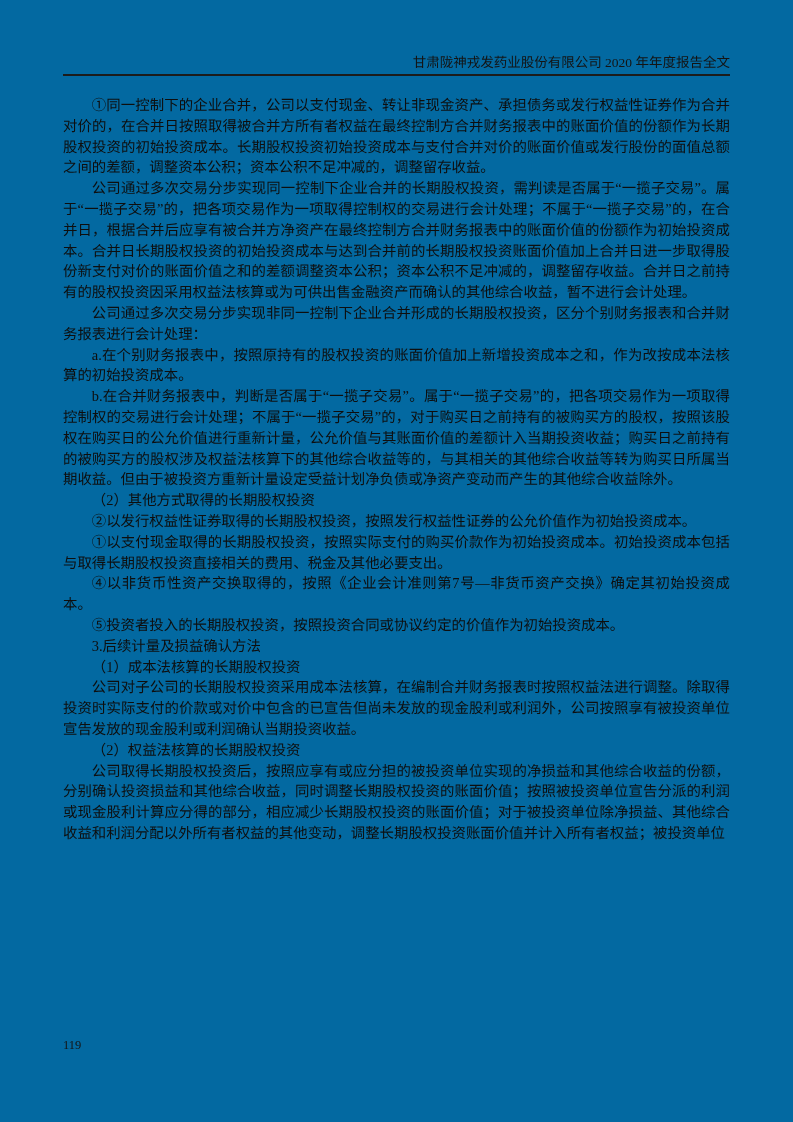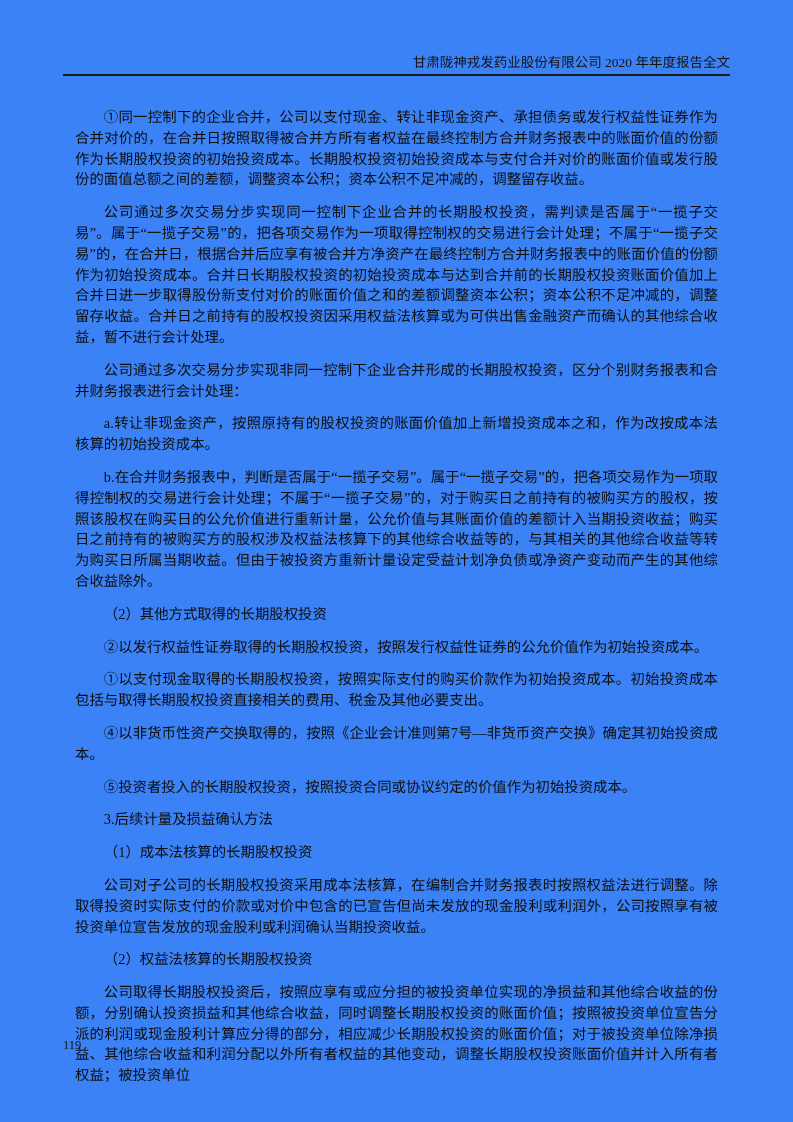--- a/index.html
+++ b/index.html
@@ -4,21 +4,21 @@
 <style>
   html, body {
     margin: 0;
     padding: 0;
     background: #ffffff;
   }
   .page {
     position: relative;
     width: 793px;
     height: 1122px;
-    background: #3b82f6;
+    background: #0369a1;
     overflow: hidden;
     font-family: "Liberation Serif", "DejaVu Serif", serif;
     color: #101010;
   }
   .header-title {
     position: absolute;
     top: 54px;
     left: 63px;
     width: 667px;
     text-align: right;
@@ -35,21 +35,21 @@
     height: 2px;
     background: #1c1c1c;
   }
   .body-text {
     position: absolute;
     top: 95px;
     left: 63px;
     width: 667px;
   }
   .para {
-    margin: 12px;
+    margin: 0;
     padding: 0;
     text-indent: 2em;
     text-align: justify;
     font-size: 14.4px;
     line-height: 20.8px;
     color: #0e0e0e;
     word-break: break-all;
   }
   .page-number {
     position: absolute;
@@ -64,21 +64,21 @@
 </head>
 <body>
 
 <div class="page">
   <div class="header-title">甘肃陇神戎发药业股份有限公司 2020 年年度报告全文</div>
   <div class="header-rule"></div>
   <div class="body-text">
       <p class="para">①同一控制下的企业合并，公司以支付现金、转让非现金资产、承担债务或发行权益性证券作为合并对价的，在合并日按照取得被合并方所有者权益在最终控制方合并财务报表中的账面价值的份额作为长期股权投资的初始投资成本。长期股权投资初始投资成本与支付合并对价的账面价值或发行股份的面值总额之间的差额，调整资本公积；资本公积不足冲减的，调整留存收益。</p>
       <p class="para">公司通过多次交易分步实现同一控制下企业合并的长期股权投资，需判读是否属于“一揽子交易”。属于“一揽子交易”的，把各项交易作为一项取得控制权的交易进行会计处理；不属于“一揽子交易”的，在合并日，根据合并后应享有被合并方净资产在最终控制方合并财务报表中的账面价值的份额作为初始投资成本。合并日长期股权投资的初始投资成本与达到合并前的长期股权投资账面价值加上合并日进一步取得股份新支付对价的账面价值之和的差额调整资本公积；资本公积不足冲减的，调整留存收益。合并日之前持有的股权投资因采用权益法核算或为可供出售金融资产而确认的其他综合收益，暂不进行会计处理。</p>
       <p class="para">公司通过多次交易分步实现非同一控制下企业合并形成的长期股权投资，区分个别财务报表和合并财务报表进行会计处理：</p>
-      <p class="para">a.转让非现金资产，按照原持有的股权投资的账面价值加上新增投资成本之和，作为改按成本法核算的初始投资成本。</p>
+      <p class="para">a.在个别财务报表中，按照原持有的股权投资的账面价值加上新增投资成本之和，作为改按成本法核算的初始投资成本。</p>
       <p class="para">b.在合并财务报表中，判断是否属于“一揽子交易”。属于“一揽子交易”的，把各项交易作为一项取得控制权的交易进行会计处理；不属于“一揽子交易”的，对于购买日之前持有的被购买方的股权，按照该股权在购买日的公允价值进行重新计量，公允价值与其账面价值的差额计入当期投资收益；购买日之前持有的被购买方的股权涉及权益法核算下的其他综合收益等的，与其相关的其他综合收益等转为购买日所属当期收益。但由于被投资方重新计量设定受益计划净负债或净资产变动而产生的其他综合收益除外。</p>
       <p class="para">（2）其他方式取得的长期股权投资</p>
       <p class="para">②以发行权益性证券取得的长期股权投资，按照发行权益性证券的公允价值作为初始投资成本。</p>
       <p class="para">①以支付现金取得的长期股权投资，按照实际支付的购买价款作为初始投资成本。初始投资成本包括与取得长期股权投资直接相关的费用、税金及其他必要支出。</p>
       <p class="para">④以非货币性资产交换取得的，按照《企业会计准则第7号—非货币资产交换》确定其初始投资成本。</p>
       <p class="para">⑤投资者投入的长期股权投资，按照投资合同或协议约定的价值作为初始投资成本。</p>
       <p class="para">3.后续计量及损益确认方法</p>
       <p class="para">（1）成本法核算的长期股权投资</p>
       <p class="para">公司对子公司的长期股权投资采用成本法核算，在编制合并财务报表时按照权益法进行调整。除取得投资时实际支付的价款或对价中包含的已宣告但尚未发放的现金股利或利润外，公司按照享有被投资单位宣告发放的现金股利或利润确认当期投资收益。</p>
       <p class="para">（2）权益法核算的长期股权投资</p>

